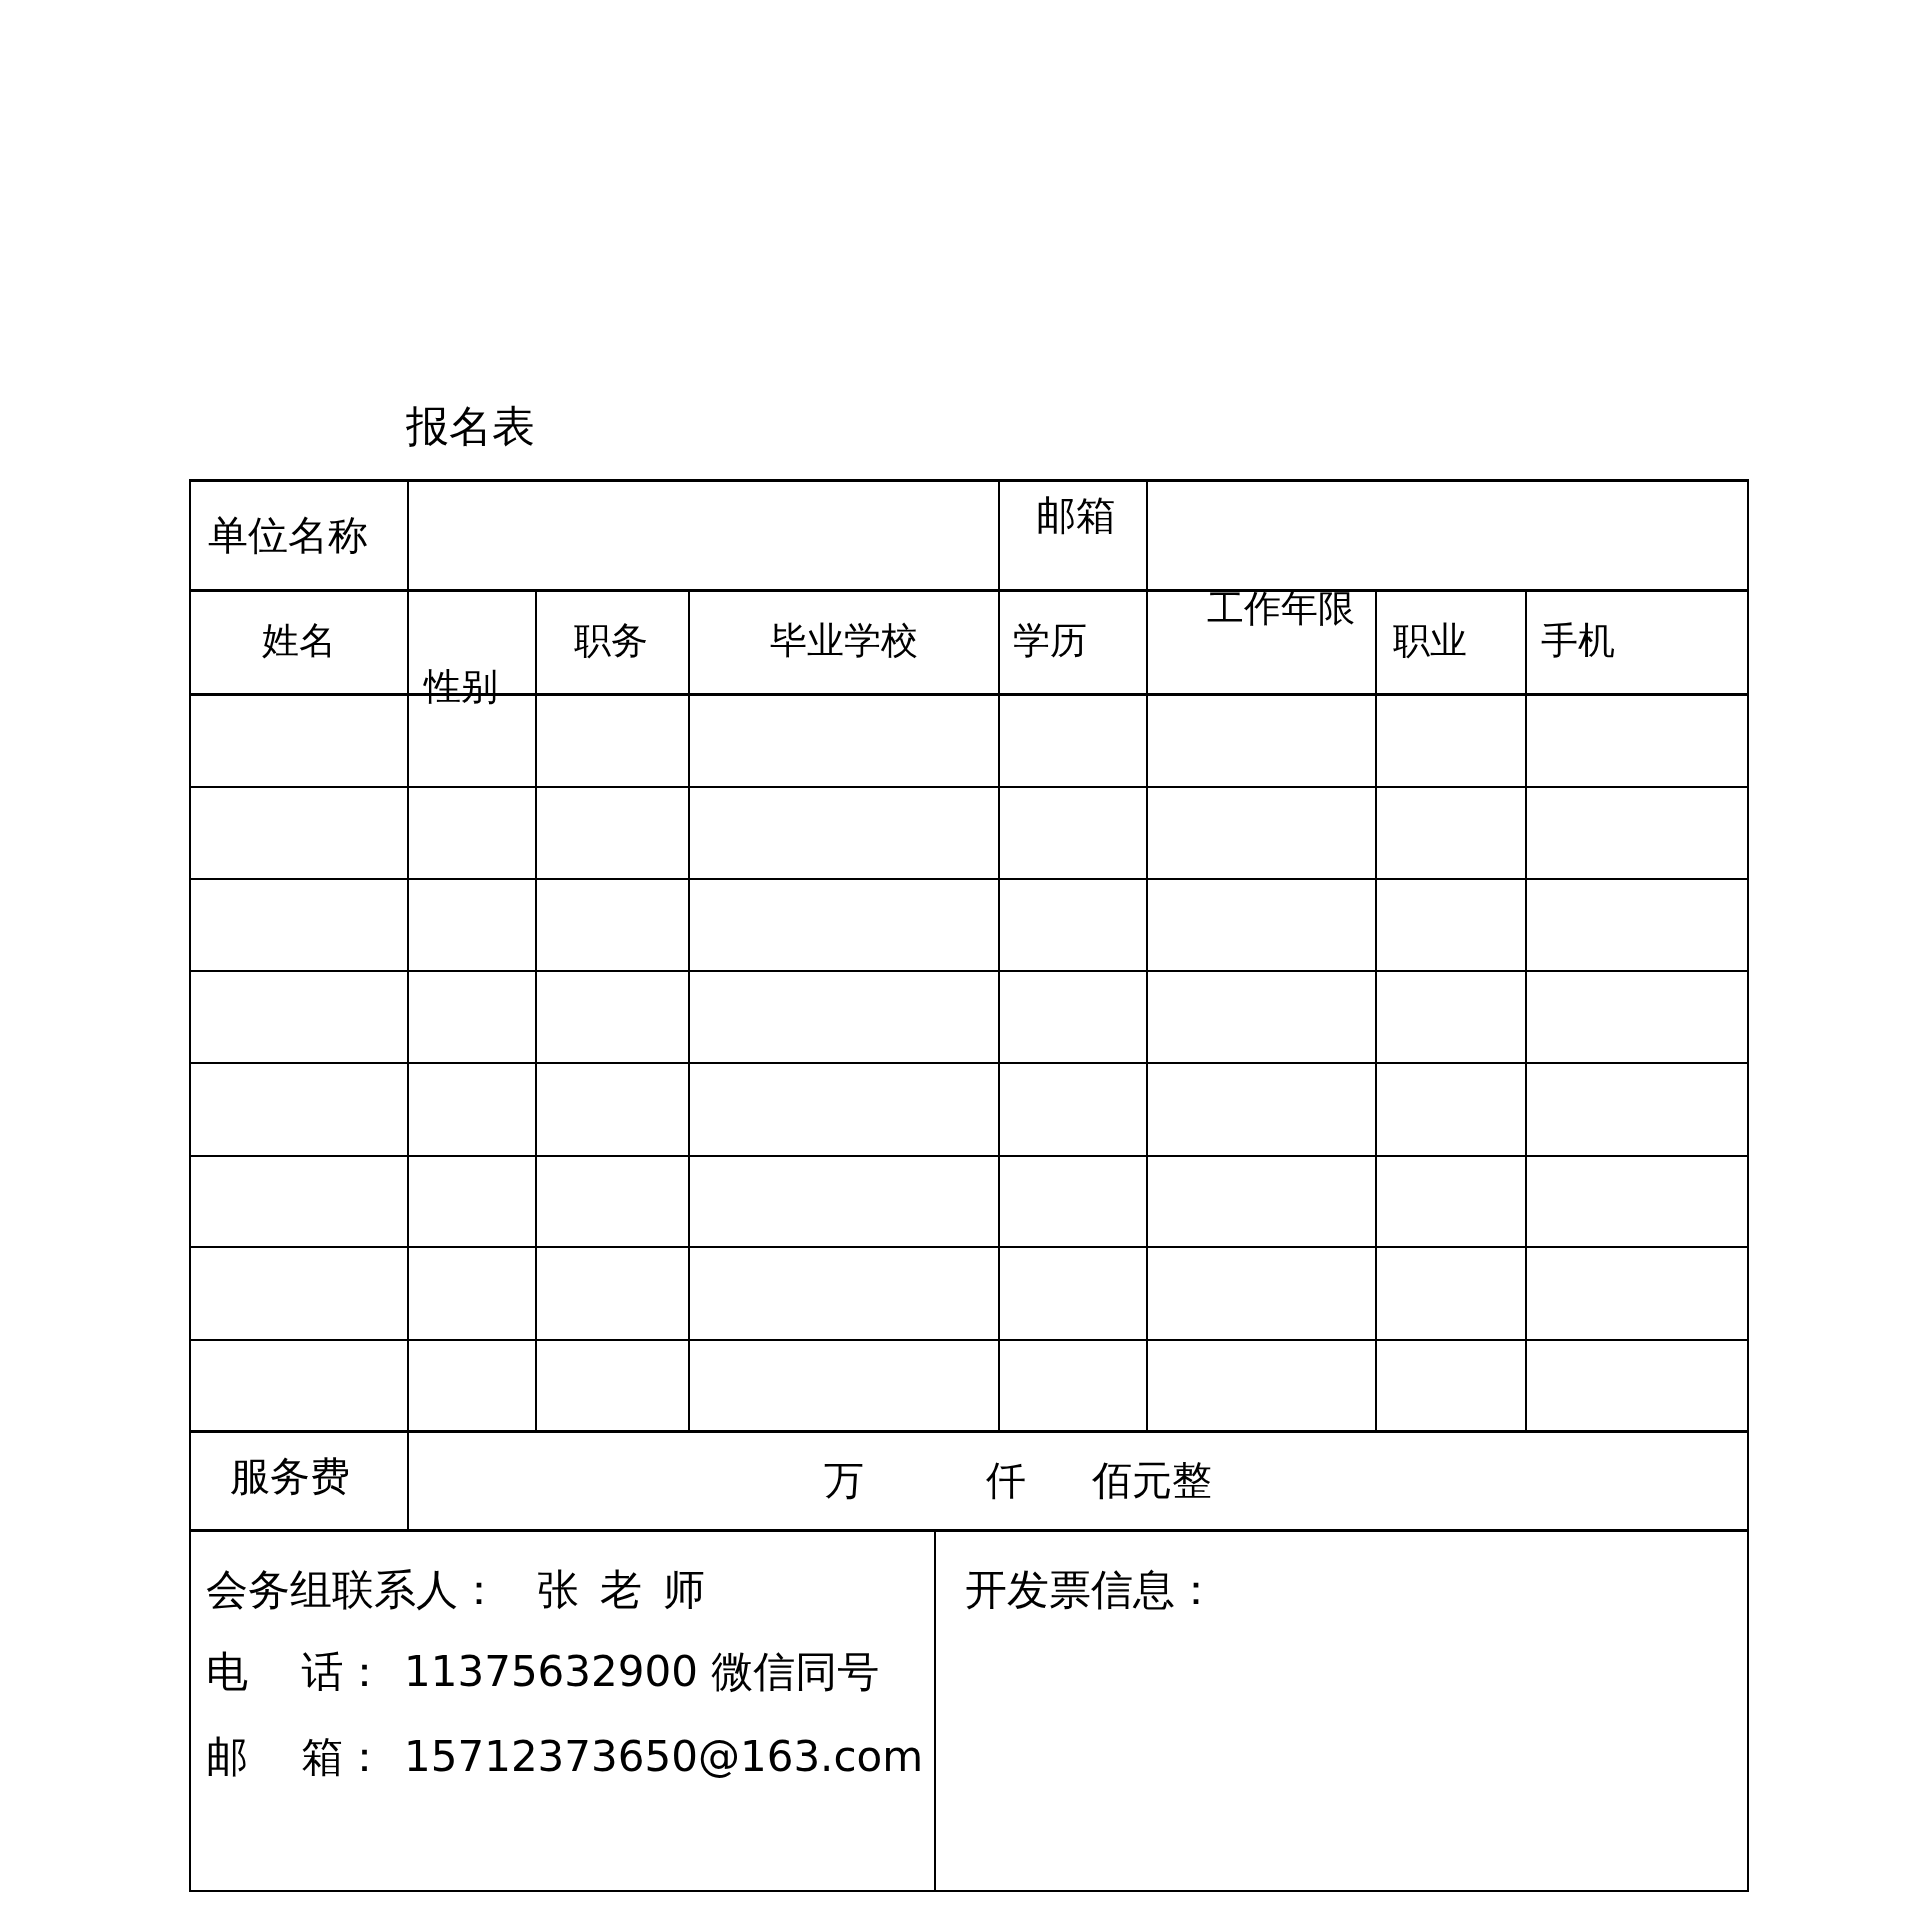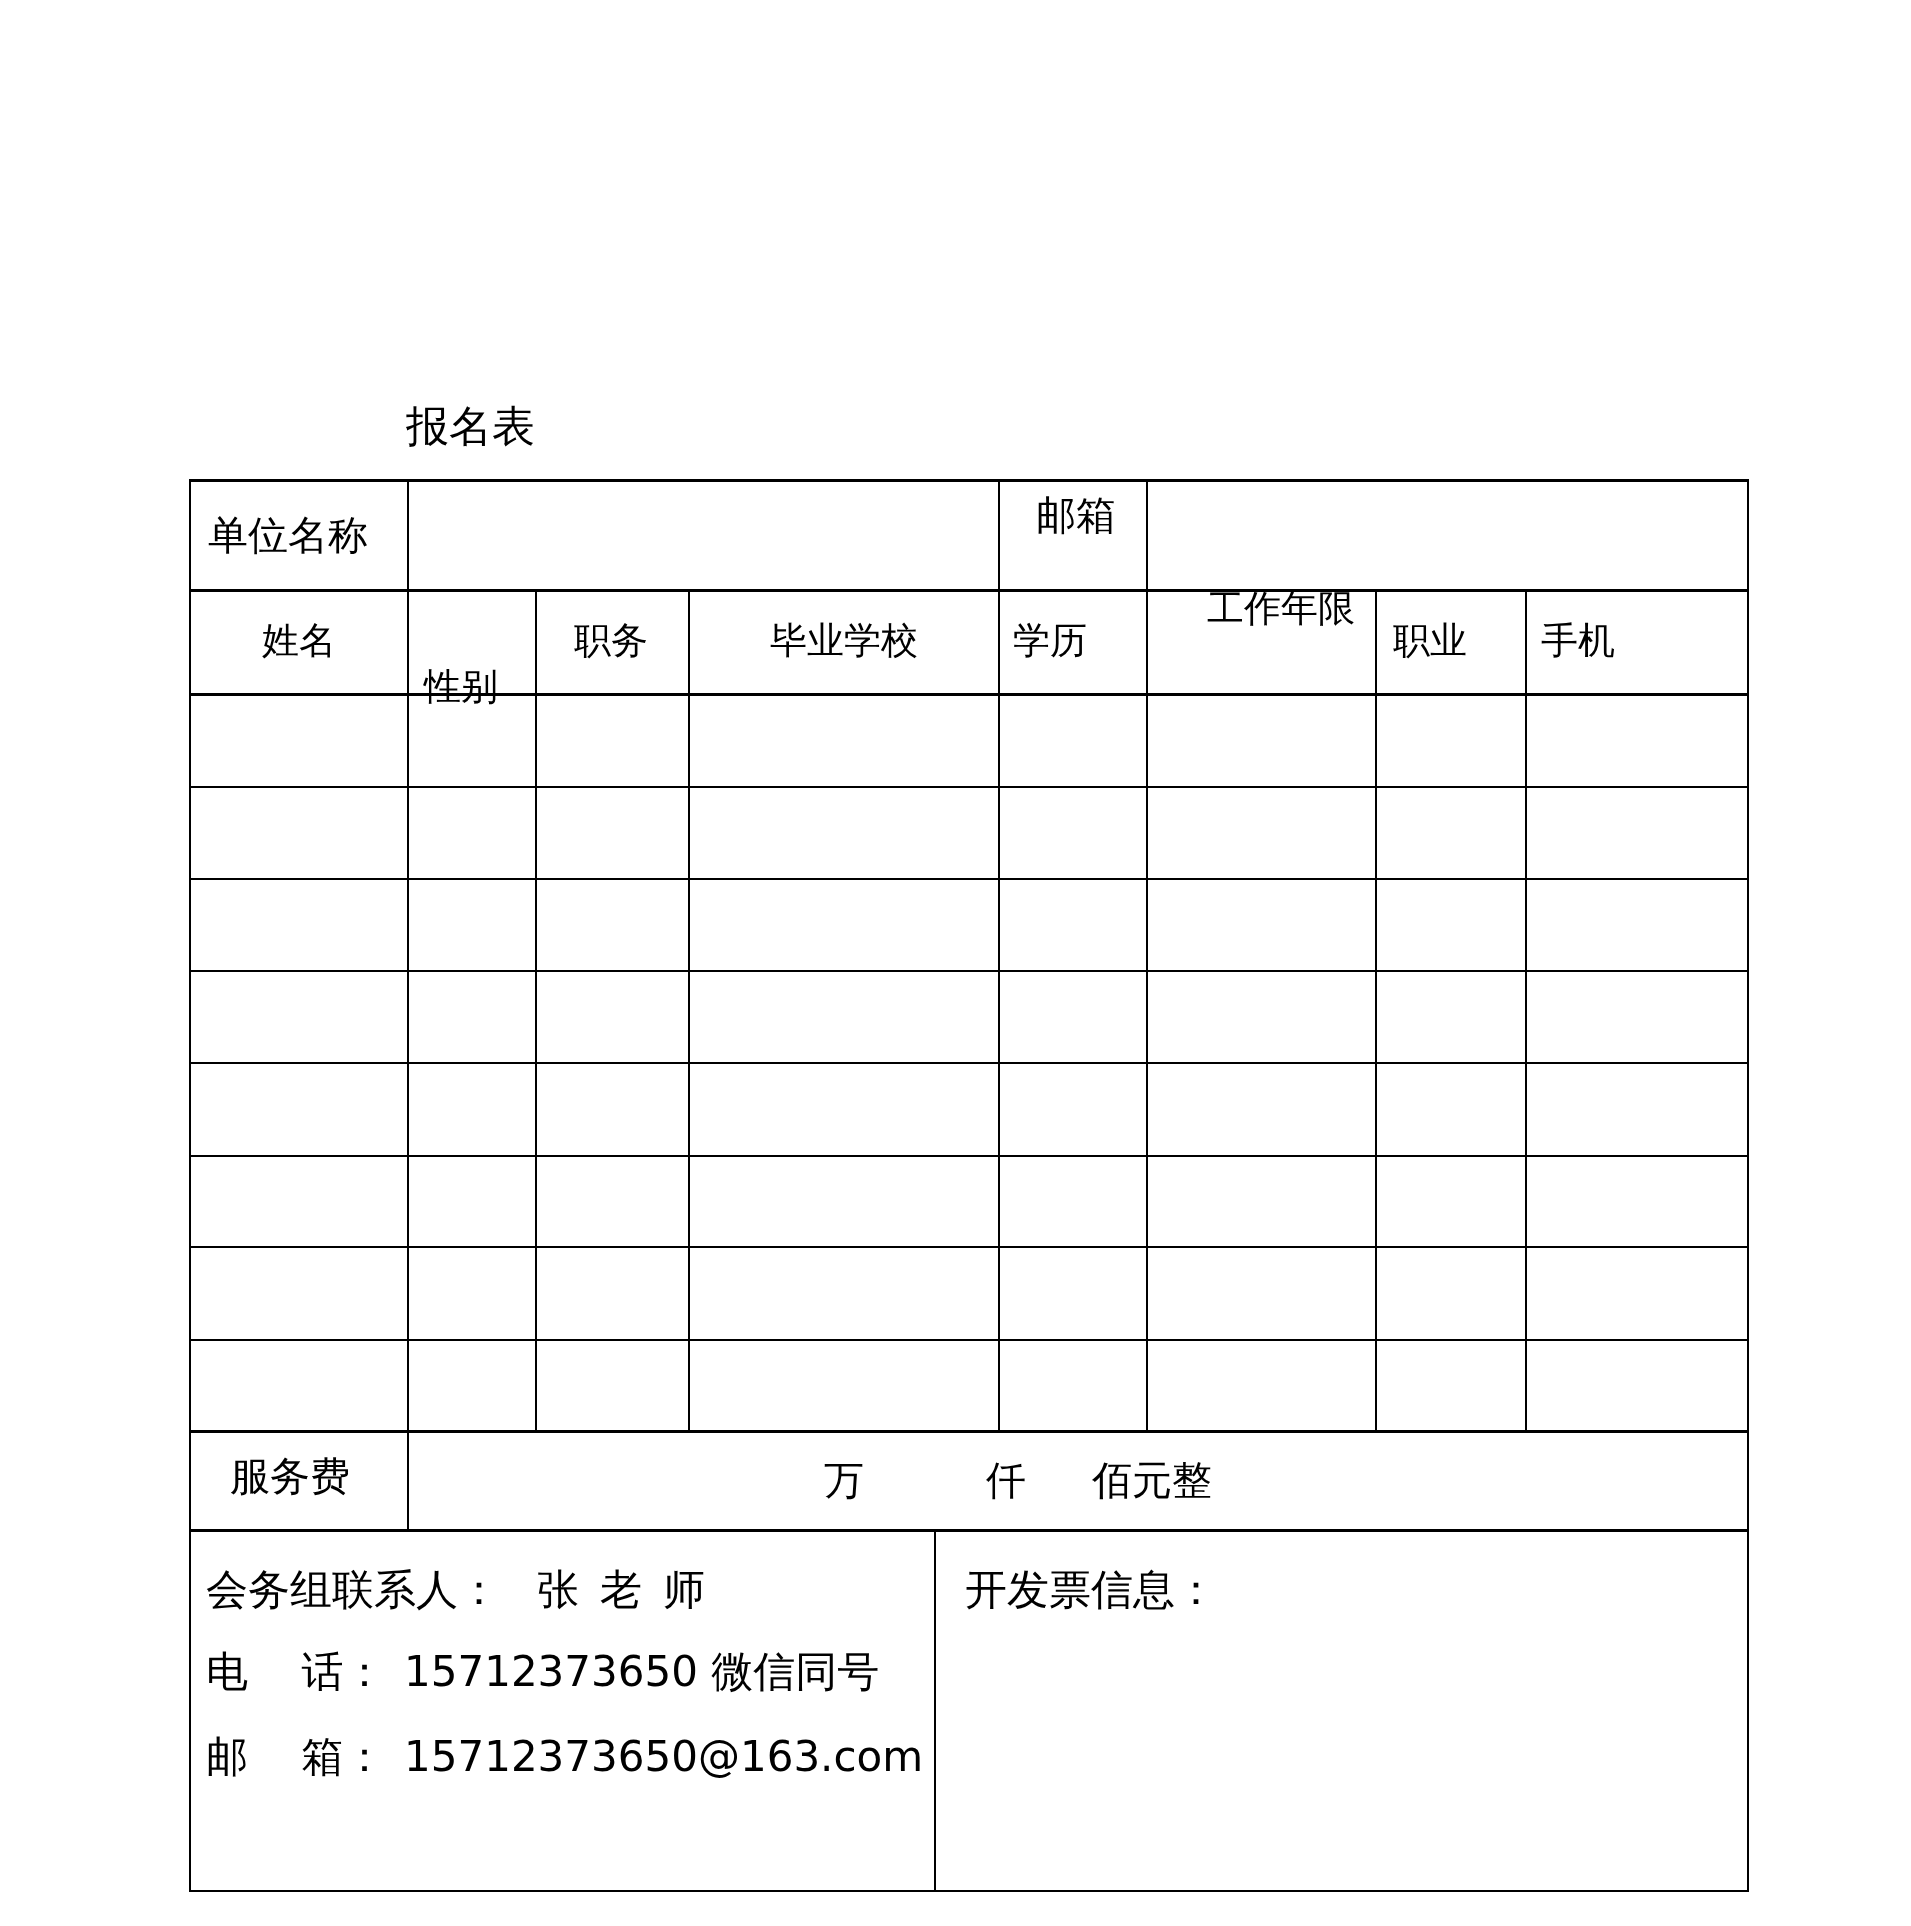--- a/index.html
+++ b/index.html
@@ -80,19 +80,19 @@
 
 <div class="cell-text" style="left:230px; top:1455px;font-family:Liberation Mono, monospace;">服务费</div>
 <div class="cell-box" style="left:410px; top:1433px; width:1336px; height:95px;"></div>
 <div class="cell-text" style="left:824px; top:1455px;">万</div>
 <div class="cell-text" style="left:986px; top:1455px;">仟</div>
 <div class="cell-text" style="left:1092px; top:1455px;">佰元整</div>
 
 <div class="info" style="left:206px; top:1565px;">会务组联系人：</div>
 <div class="info" style="left:537px; top:1565px; word-spacing:7.7px;">张 老 师</div>
 <div class="info" style="left:206px; top:1647px; white-space:pre;">电    话：</div>
-<div class="info" style="left:404px; top:1647px;">15712373650 微信同号</div>
+<div class="info" style="left:404px; top:1647px;">11375632900 微信同号</div>
 <div class="info" style="left:206px; top:1732px; white-space:pre;">邮    箱：</div>
 <div class="info" style="left:404px; top:1732px;">15712373650@163.com</div>
 
 <div class="info" style="left:965px; top:1565px;">开发票信息：</div>
 <div class="cell-box" style="left:940px; top:1626px; width:805px; height:262px;"></div>
 
 
 </body></html>

